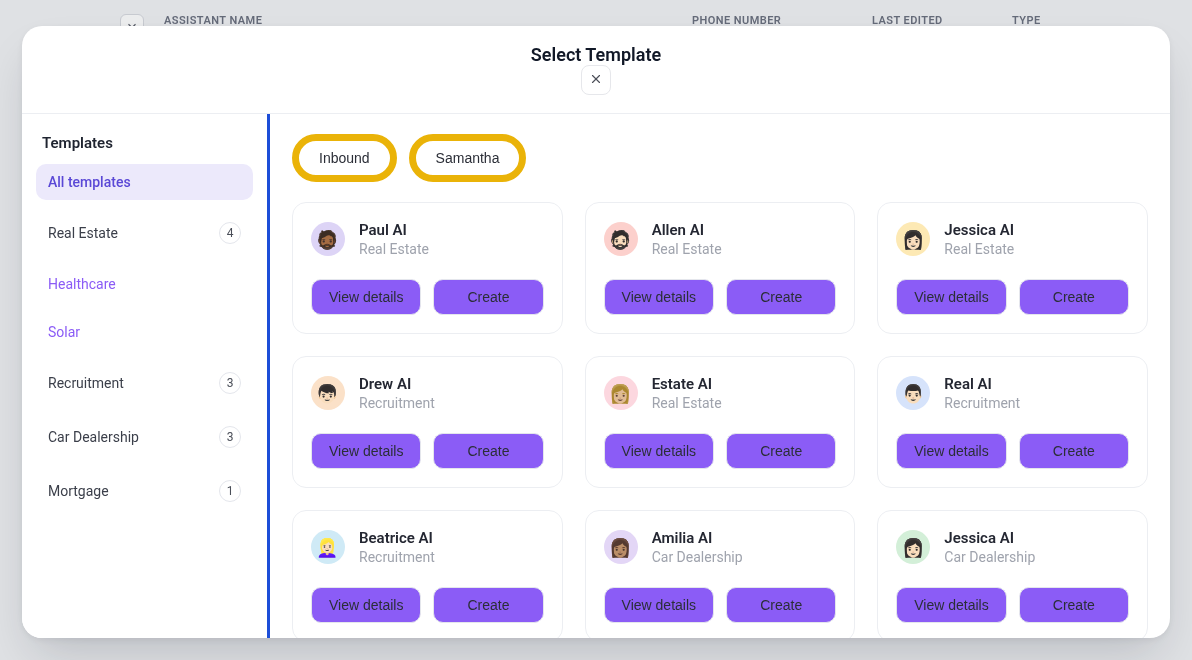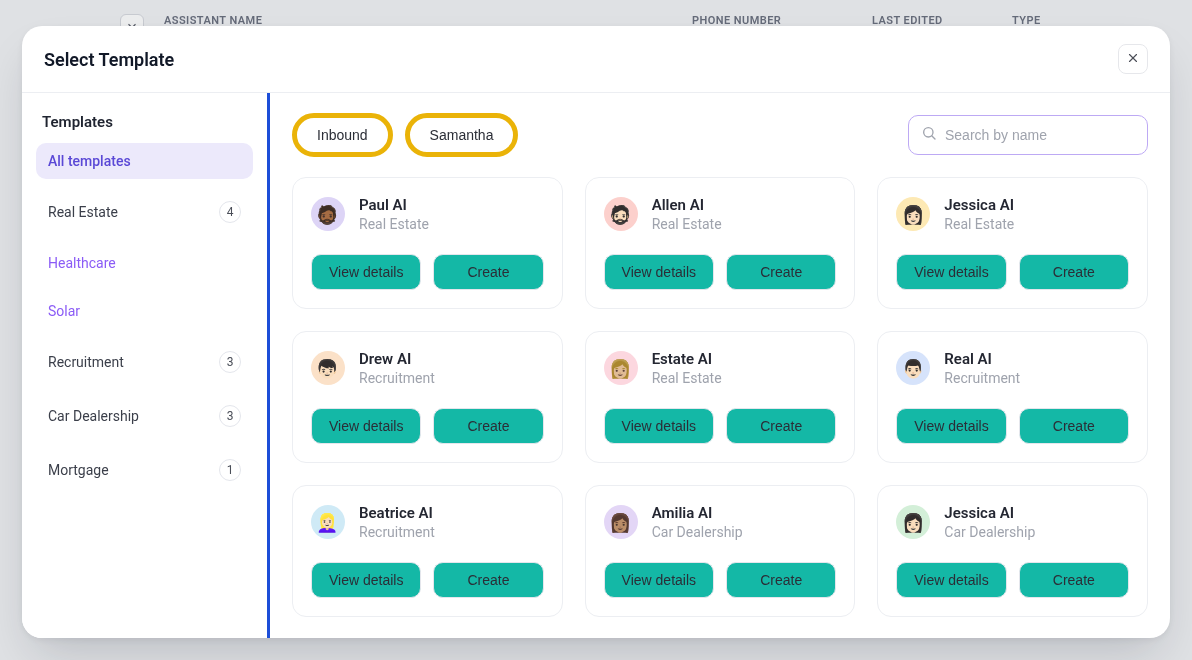--- a/index.html
+++ b/index.html
@@ -60,20 +60,21 @@
     box-shadow: 0 24px 48px -12px rgba(16,24,40,0.18), 0 2px 6px rgba(16,24,40,0.06);
     display: flex;
     flex-direction: column;
     overflow: hidden;
   }
   .modal-header {
     display: flex;
     align-items: center;
     justify-content: space-between;
     padding: 18px 22px 18px 22px;
+    flex-direction: column;
   }
   .modal-title {
     font-size: 18px;
     font-weight: 600;
     color: #111827;
   }
   .close-btn {
     width: 30px; height: 30px;
     border: 1px solid #e6e7eb;
     border-radius: 8px;
@@ -145,21 +146,21 @@
   }
   .toolbar {
     display: flex;
     align-items: center;
     justify-content: space-between;
     gap: 16px;
     margin-bottom: 20px;
   }
   .pill-group { display: flex; gap: 12px; }
   .pill {
-    border: 5px solid #eab308;
+    border: 7px solid #eab308;
     background: #fff;
     border-radius: 999px;
     padding: 9px 20px;
     font-size: 14px;
     color: #2b2e37;
     cursor: pointer;
   }
   .search-wrap {
     width: 240px;
     border: 1px solid #bda9f4;
@@ -202,21 +203,21 @@
     display: flex; align-items: center; justify-content: center;
     font-size: 18px;
     flex-shrink: 0;
   }
   .card-name { font-size: 15px; font-weight: 600; color: #242732; line-height: 1.2;}
   .card-cat  { font-size: 14px; color: #9fa3ad; margin-top: 2px;}
   .card-actions { display: flex; gap: 12px; }
   .btn {
     flex: 1;
     border: 1px solid #e4e6ec;
-    background: #14b8a6;
+    background: #8b5cf6;
     border-radius: 10px;
     padding: 9px 16px;
     font-size: 14px;
     color: #2b2e37;
     font-weight: 500;
     cursor: pointer;
     text-align: center;
   }
 </style>
 </head>
@@ -285,29 +286,20 @@
           </li>
         </ul>
     </aside>
 
     <section class="main">
       <div class="toolbar">
         <div class="pill-group" id="pill-group">
             <button class="pill">Inbound</button>
             <button class="pill">Samantha</button>
           </div>
-        <div class="search-wrap">
-          <span>
-            <svg viewBox="0 0 24 24" fill="none" stroke-width="2" stroke-linecap="round">
-                <circle cx="11" cy="11" r="7"></circle>
-                <line x1="21" y1="21" x2="16.5" y2="16.5"></line>
-              </svg>
-          </span>
-          <input class="search-input" type="text" placeholder="Search by name" style="">
-        </div>
       </div>
 
       <div class="card-grid" id="card-grid">
           <div class="card">
             <div class="card-head">
               <div class="avatar" style="background: rgb(221, 212, 246);">🧔🏾</div>
               <div>
                 <div class="card-name">Paul AI</div>
                 <div class="card-cat">Real Estate</div>
               </div>

